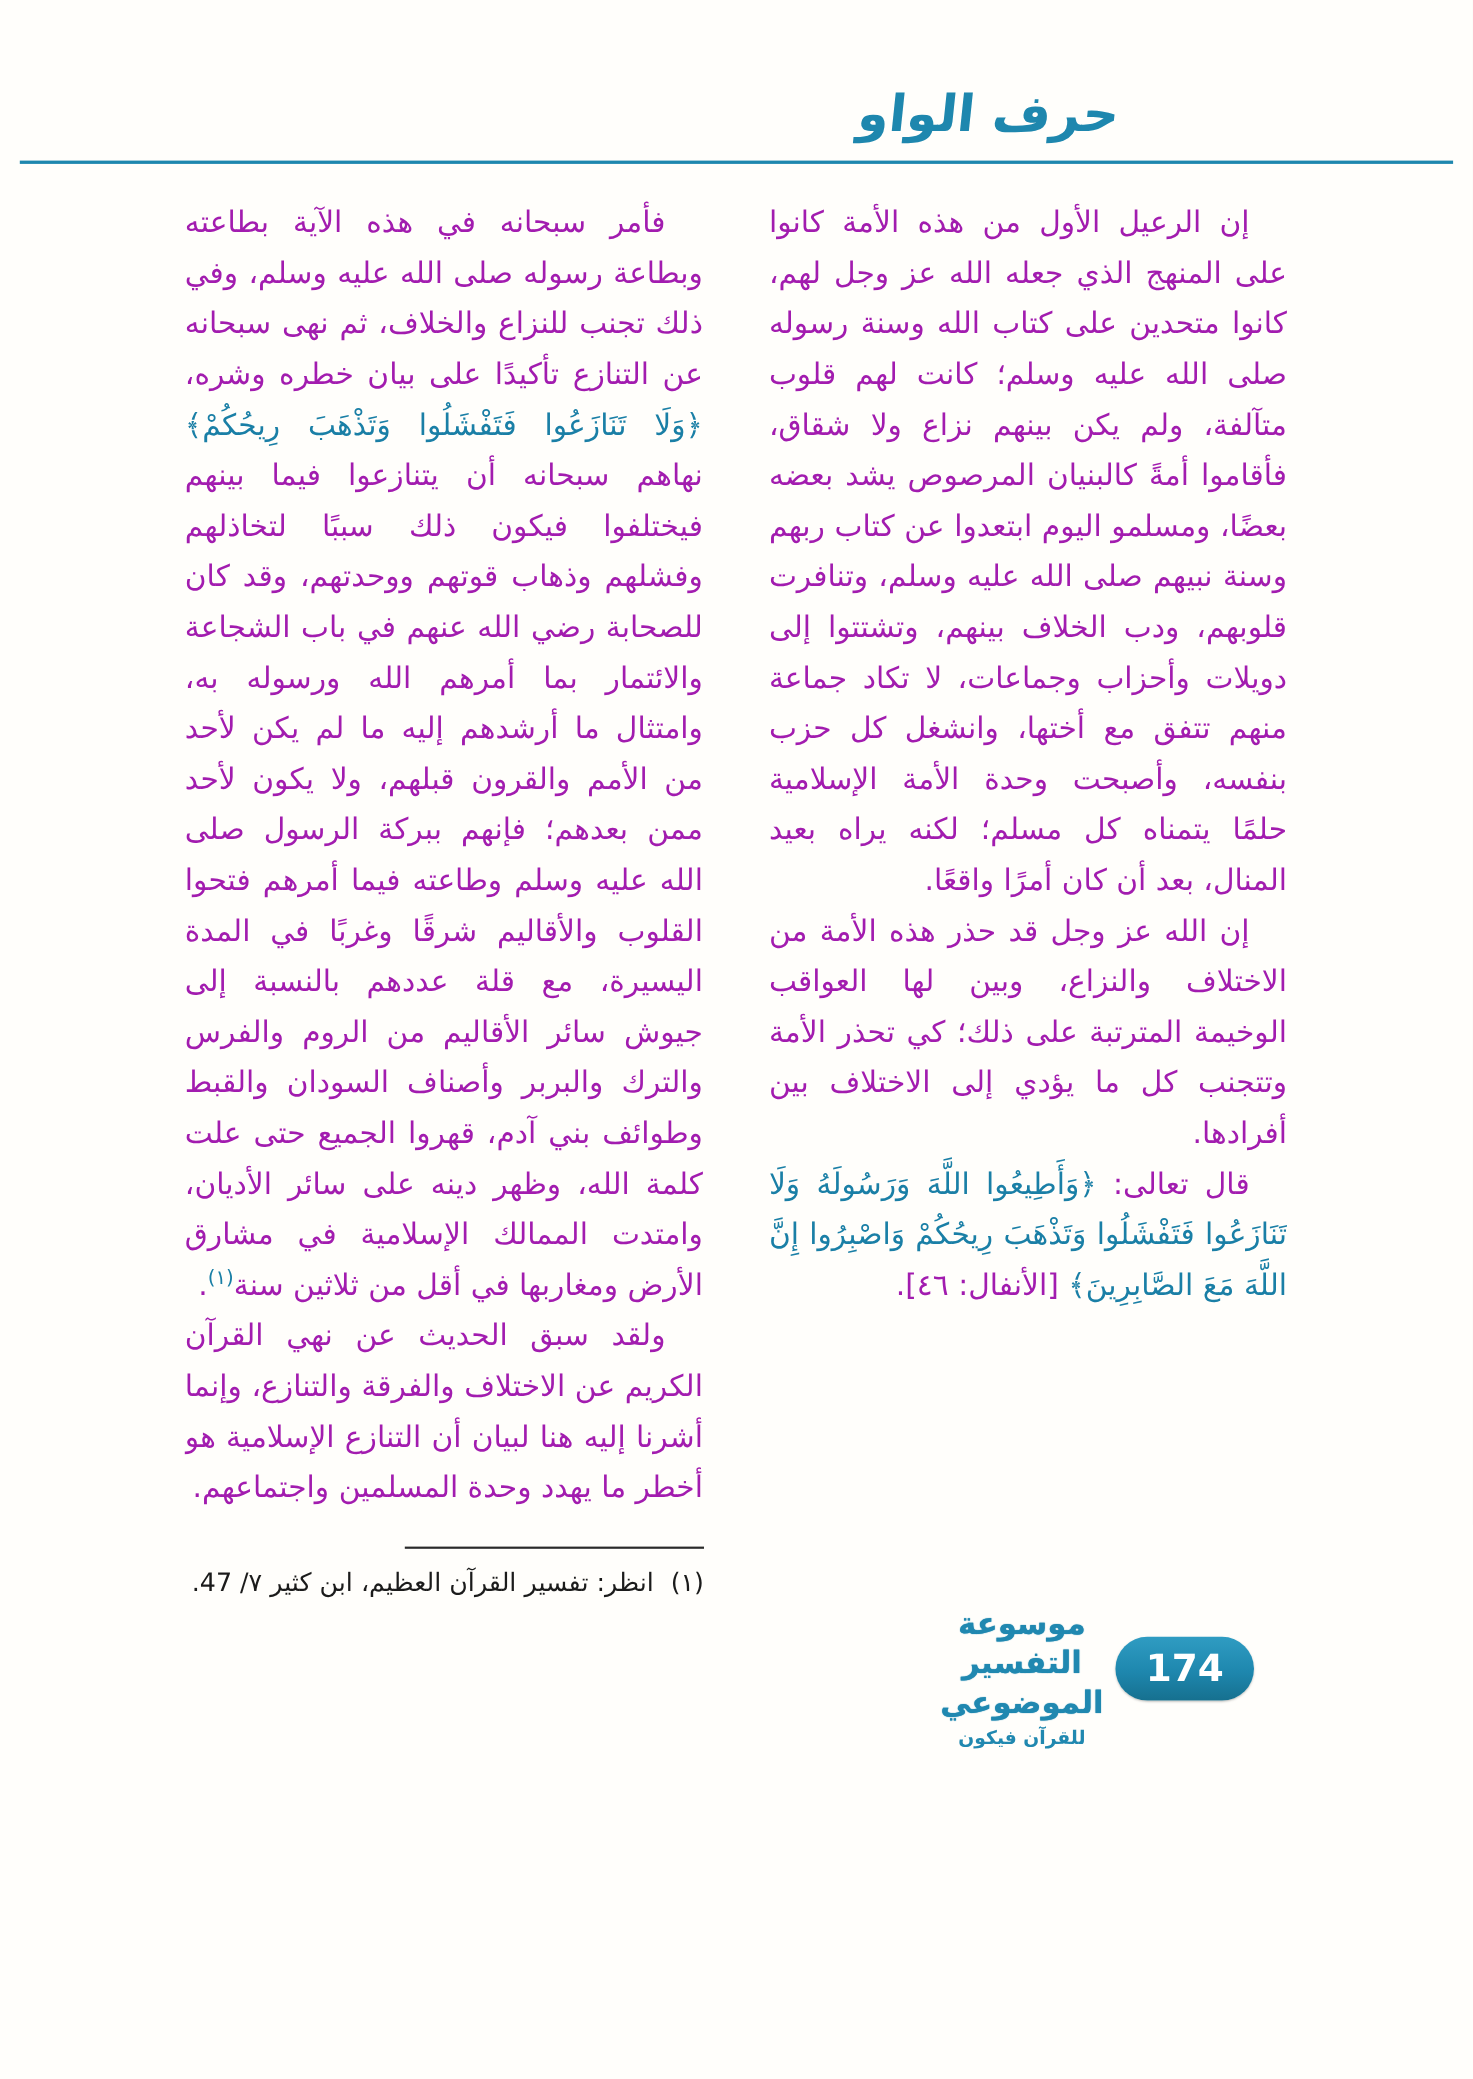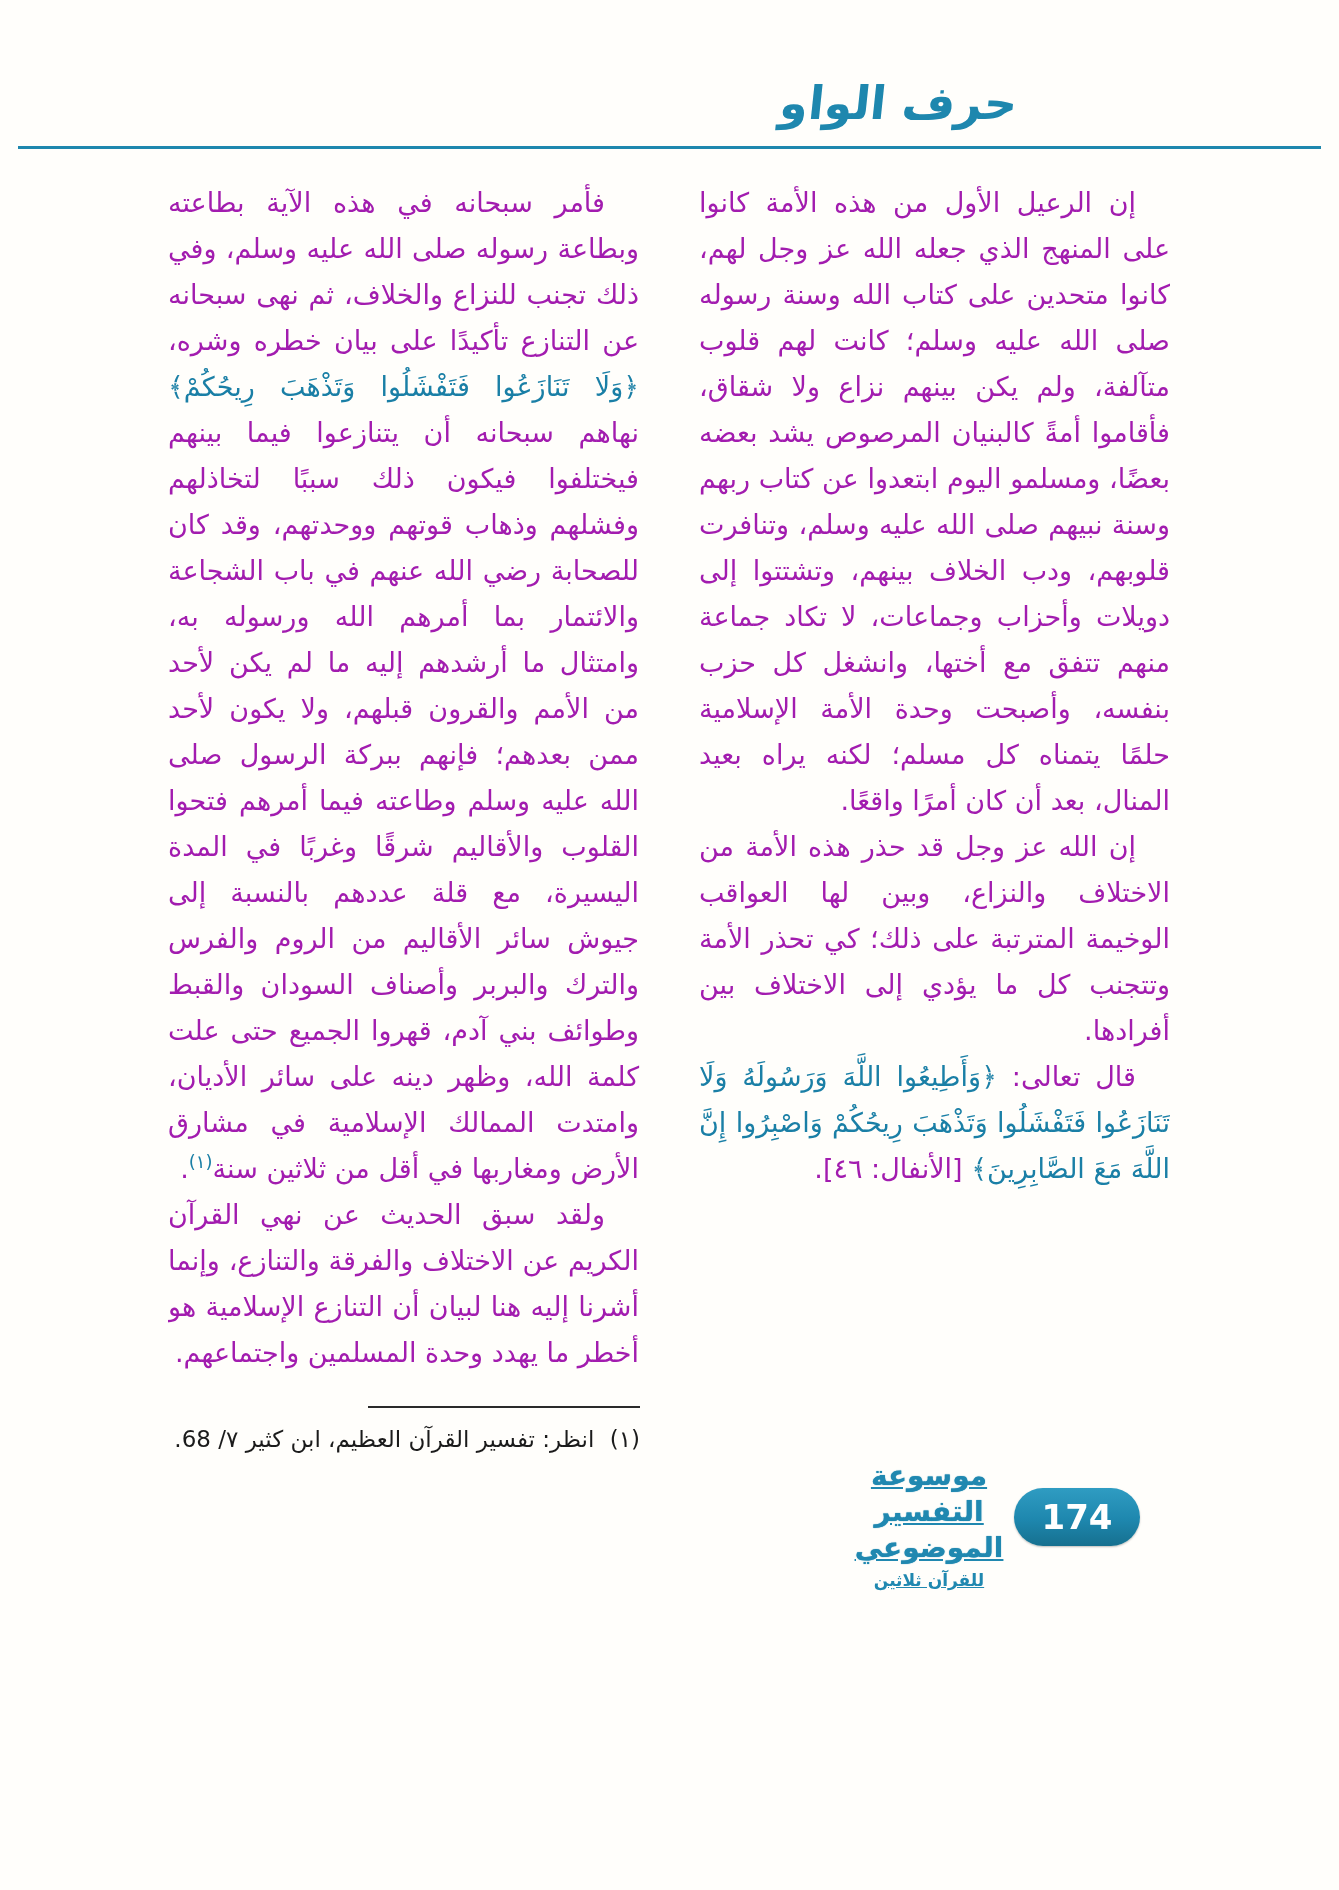--- a/index.html
+++ b/index.html
@@ -54,21 +54,21 @@
     margin-right:0;
   }
   .footnote-line{
     direction:rtl; text-align:right;
     font-size:23px; line-height:34px; color:#1b1b1b;
   }
   .footnote-line .fn-marker{ margin-left:8px; }
   
   .logo{
     position:absolute; left:838px; top:1458px; width:182px;
-    text-align:center; color:#2088b0; direction:rtl;text-decoration:underline;
+    text-align:center; color:#2088b0; direction:rtl;
   }
   .logo .l1{
     font-size:28px; font-weight:bold; line-height:36px;
     text-shadow:0 0 1px #2088b0;
   }
   .logo .l2{
     font-size:17px; font-weight:bold; margin-top:4px;
   }
   .page-badge{
     position:absolute; left:1014px; top:1488px; width:126px; height:58px;
@@ -99,26 +99,26 @@
     <section class="col" id="col-left">
         <p class="para indent"><span class="seg-normal">فأمر سبحانه في هذه الآية بطاعته وبطاعة رسوله صلى الله عليه وسلم، وفي ذلك تجنب للنزاع والخلاف، ثم نهى سبحانه عن التنازع تأكيدًا على بيان خطره وشره، </span><span class="seg-quran">﴿وَلَا تَنَازَعُوا فَتَفْشَلُوا وَتَذْهَبَ رِيحُكُمْ﴾</span><span class="seg-normal"> نهاهم سبحانه أن يتنازعوا فيما بينهم فيختلفوا فيكون ذلك سببًا لتخاذلهم وفشلهم وذهاب قوتهم ووحدتهم، وقد كان للصحابة رضي الله عنهم في باب الشجاعة والائتمار بما أمرهم الله ورسوله به، وامتثال ما أرشدهم إليه ما لم يكن لأحد من الأمم والقرون قبلهم، ولا يكون لأحد ممن بعدهم؛ فإنهم ببركة الرسول صلى الله عليه وسلم وطاعته فيما أمرهم فتحوا القلوب والأقاليم شرقًا وغربًا في المدة اليسيرة، مع قلة عددهم بالنسبة إلى جيوش سائر الأقاليم من الروم والفرس والترك والبربر وأصناف السودان والقبط وطوائف بني آدم، قهروا الجميع حتى علت كلمة الله، وظهر دينه على سائر الأديان، وامتدت الممالك الإسلامية في مشارق الأرض ومغاربها في أقل من ثلاثين سنة</span><span class="seg-ref">(١)</span><span class="seg-normal">.</span></p>
         <p class="para indent"><span class="seg-normal">ولقد سبق الحديث عن نهي القرآن الكريم عن الاختلاف والفرقة والتنازع، وإنما أشرنا إليه هنا لبيان أن التنازع الإسلامية هو أخطر ما يهدد وحدة المسلمين واجتماعهم.</span></p>
       </section>
   </main>
 
   <div class="footnote-block">
     <div class="fn-rule"></div>
     <div class="footnote-line">
       <span class="fn-marker">(١)</span>
-      <span>انظر: تفسير القرآن العظيم، ابن كثير ٧/ 68.</span>
+      <span>انظر: تفسير القرآن العظيم، ابن كثير ٧/ 47.</span>
     </div>
   </div>
 
   <div class="logo">
     <div class="l1">موسوعة التفسير الموضوعي</div>
-    <div class="l2">للقرآن ثلاثين</div>
+    <div class="l2">للقرآن فيكون</div>
   </div>
 
   <div class="page-badge">
     <span>174</span>
   </div>
 
 </div>
 
 </body></html>

